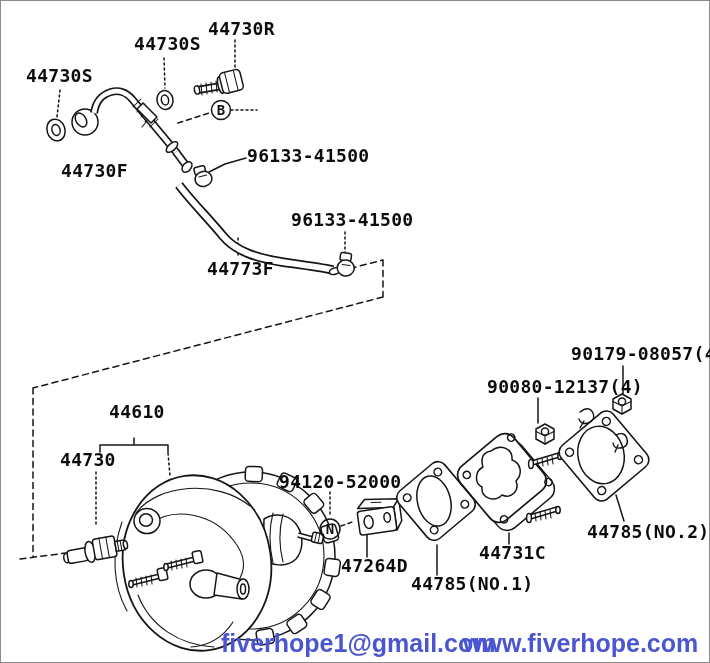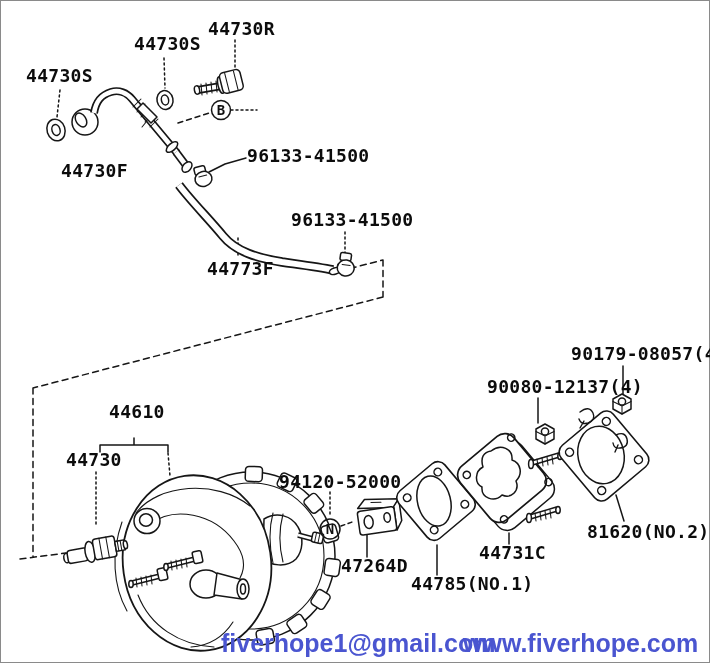--- a/index.html
+++ b/index.html
@@ -295,25 +295,25 @@
   </svg>
 
   <div class="lbl" style="left:26px;top:67px">44730S</div>
   <div class="lbl" style="left:134px;top:35px">44730S</div>
   <div class="lbl" style="left:208px;top:20px">44730R</div>
   <div class="lbl" style="left:247px;top:147px">96133-41500</div>
   <div class="lbl" style="left:61px;top:162px">44730F</div>
   <div class="lbl" style="left:291px;top:211px">96133-41500</div>
   <div class="lbl" style="left:207px;top:260px">44773F</div>
   <div class="lbl" style="left:109px;top:403px">44610</div>
-  <div class="lbl" style="left:66px;top:451px">44730</div>
+  <div class="lbl" style="left:60px;top:451px">44730</div>
   <div class="lbl" style="left:279px;top:473px">94120-52000</div>
   <div class="lbl" style="left:341px;top:557px">47264D</div>
   <div class="lbl" style="left:411px;top:575px">44785(NO.1)</div>
   <div class="lbl" style="left:479px;top:544px">44731C</div>
-  <div class="lbl" style="left:587px;top:523px">81620(NO.2)</div>
+  <div class="lbl" style="left:587px;top:523px">44785(NO.2)</div>
   <div class="lbl" style="left:487px;top:378px">90080-12137(4)</div>
   <div class="lbl" style="left:571px;top:345px">90179-08057(4)</div>
 
   <div class="wm" style="left:221px;top:631px">fiverhope1@gmail.com</div>
   <div class="wm" style="left:463px;top:631px">www.fiverhope.com</div>
 
 </div>
 
 </body></html>

